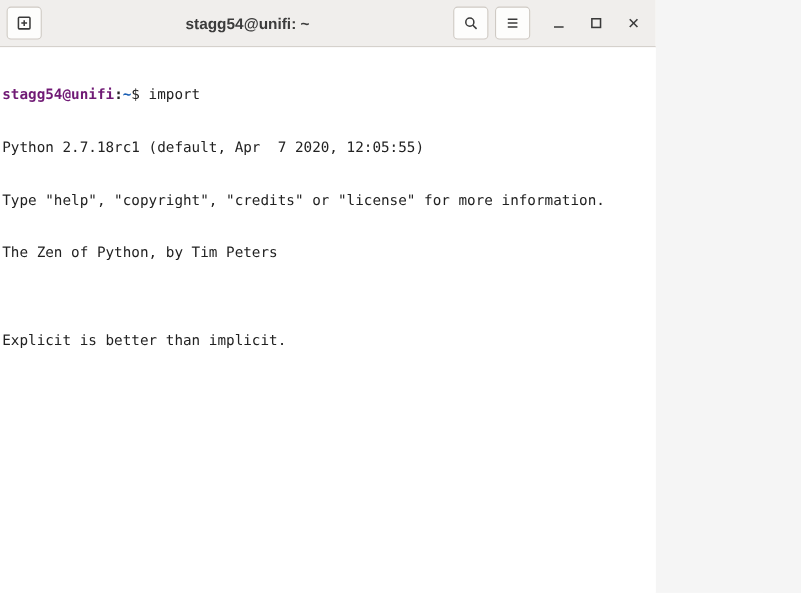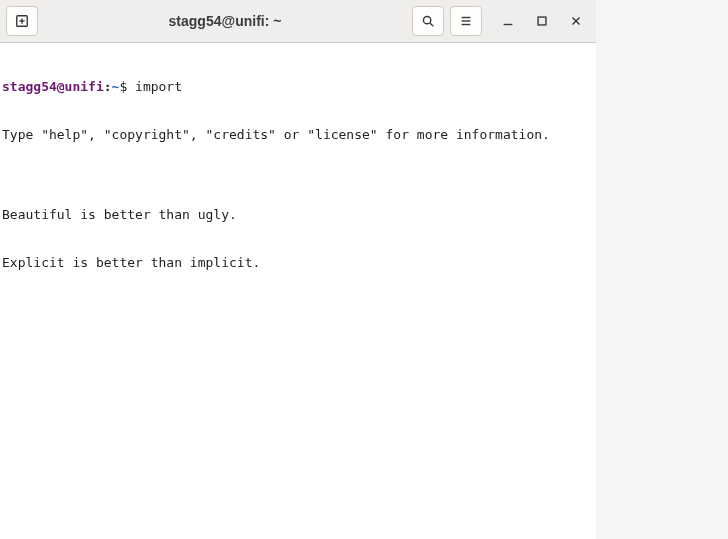--- a/index.html
+++ b/index.html
@@ -127,23 +127,24 @@
         <svg viewBox="0 0 16 16">
           <line x1="4" y1="4" x2="12" y2="12"></line>
           <line x1="12" y1="4" x2="4" y2="12"></line>
         </svg>
       </div>
     </div>
   </div>
 
   <div class="terminal">
     <div class="term-line"><span class="prompt-user">stagg54@unifi</span><span class="prompt-sep">:</span><span class="prompt-path">~</span><span class="prompt-dollar">$</span> <span>import</span></div>
+    <div class="term-line">Python 2.7.18rc1 (default, Apr  7 2020, 12:05:55)</div>
     <div class="term-line">Type "help", "copyright", "credits" or "license" for more information.</div>
+    <div class="term-line">The Zen of Python, by Tim Peters</div>
     <div class="term-line"></div>
-    <div class="term-line">Beautiful is better than ugly.</div>
     <div class="term-line">Explicit is better than implicit.</div>
     
     
     
     
     
     
     
     
     

